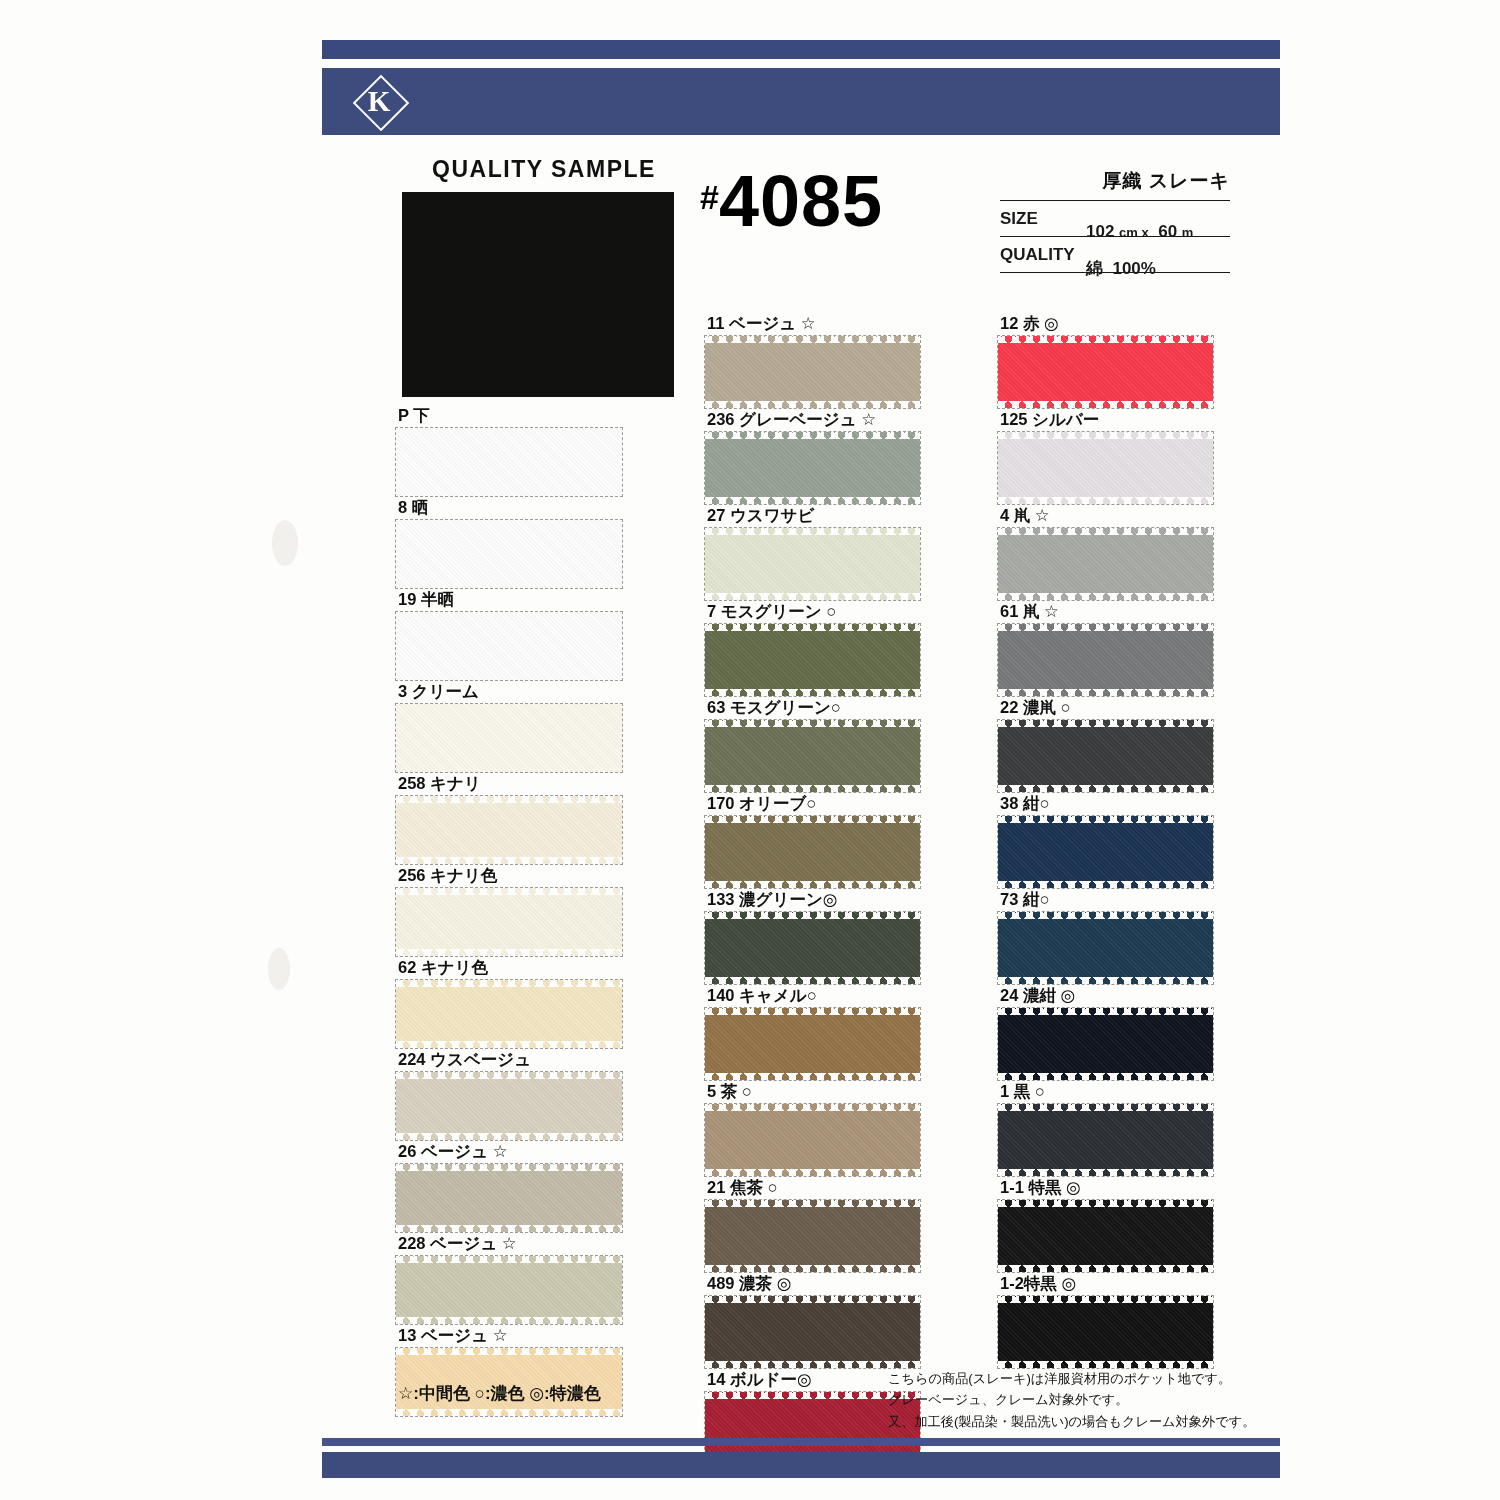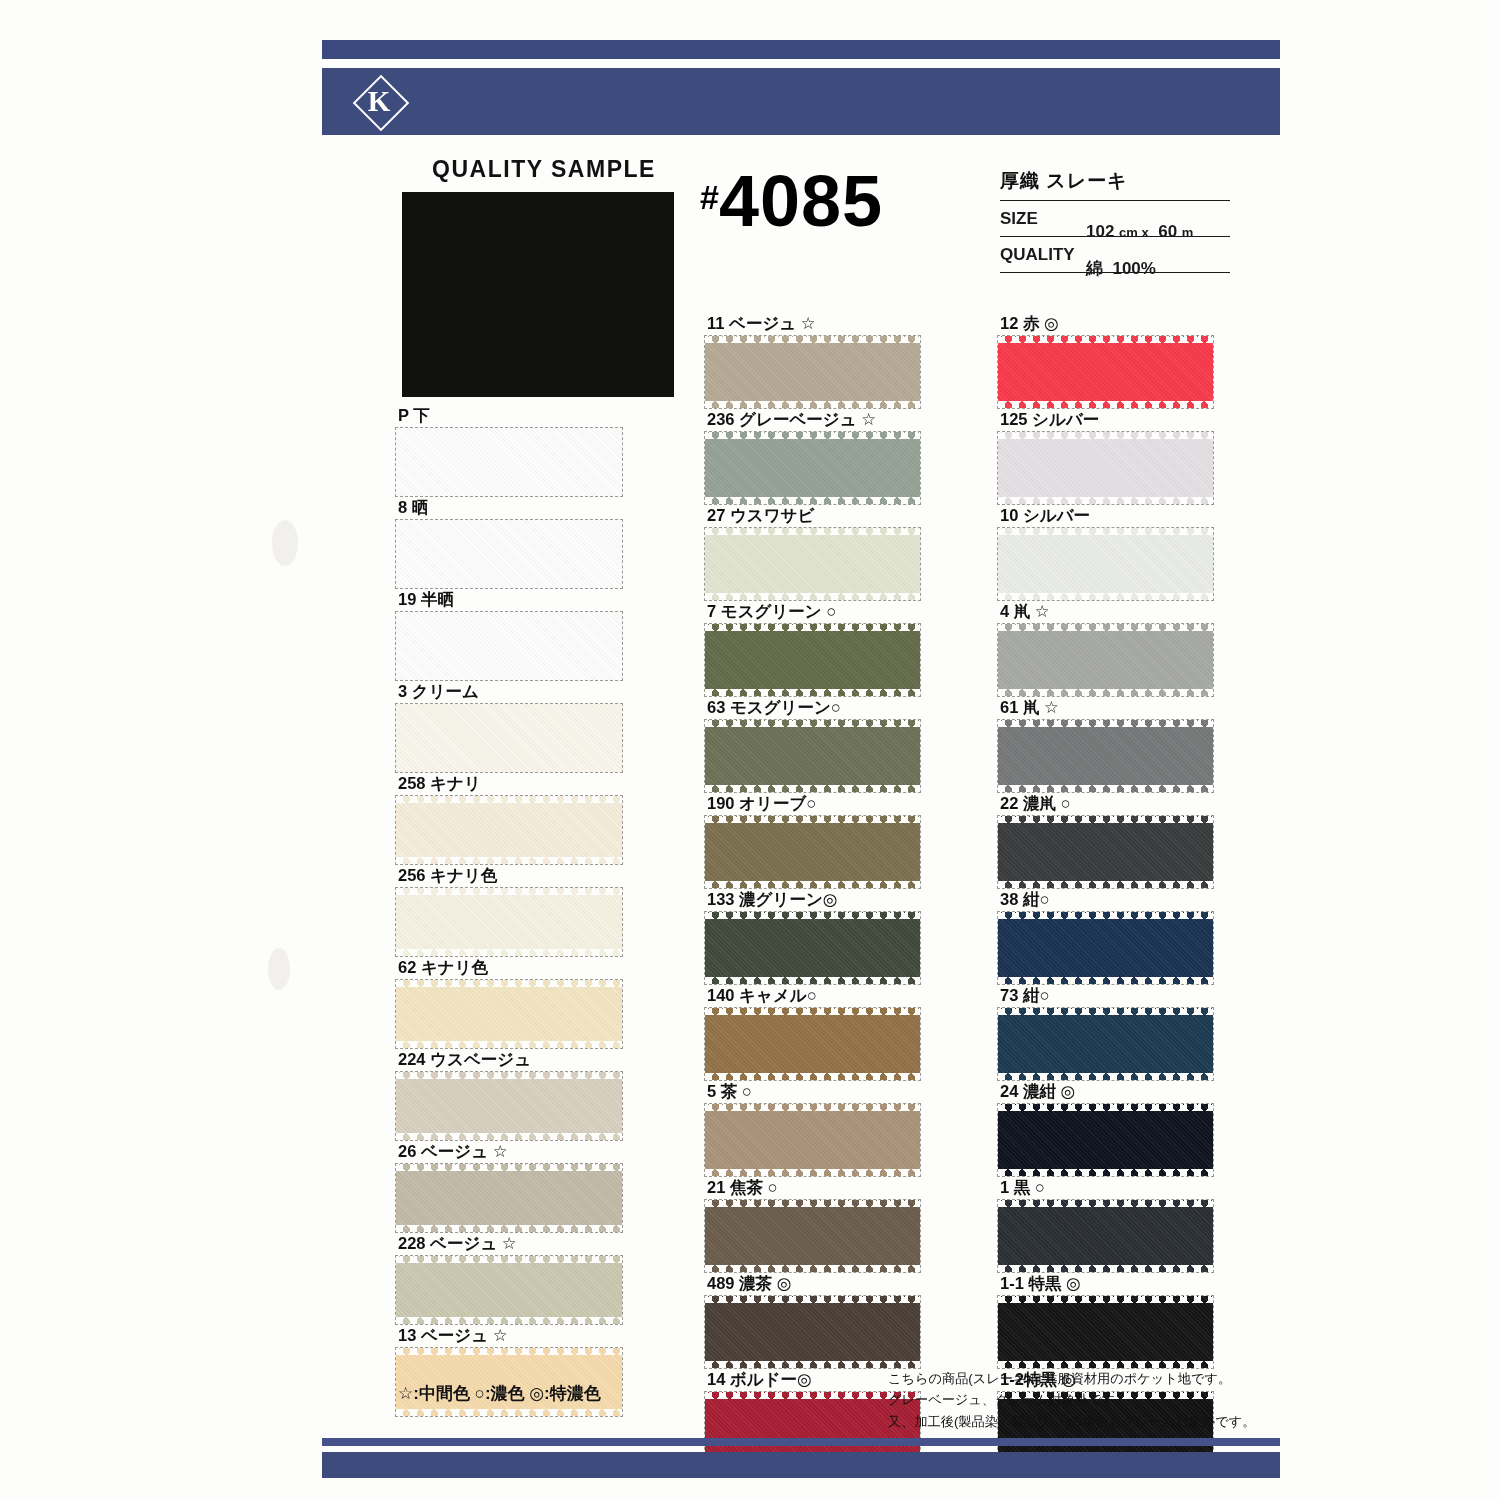--- a/index.html
+++ b/index.html
@@ -57,21 +57,21 @@
     position:absolute;left:700px;top:168px;
     display:flex;align-items:flex-start;color:#000;
   }
   .prodno .hash{font-size:34px;font-weight:700;line-height:1;margin-top:12px;}
   .prodno .num{font-size:72px;font-weight:700;line-height:0.92;letter-spacing:1px;text-align:right;}
 
   .spec{
     position:absolute;left:1000px;top:168px;width:230px;
   }
   .spec .spec-title{
-    text-align:left;font-size:19px;font-weight:700;letter-spacing:1px;
+    text-align:right;font-size:19px;font-weight:700;letter-spacing:1px;
     padding-bottom:6px;color:#111;
   }
   .spec .row{
     border-top:1.6px solid #1a1a1a;
     display:flex;align-items:center;
     height:35px;font-size:17px;font-weight:600;
   }
   .spec .row:last-child{border-bottom:1.6px solid #1a1a1a;}
   .spec .lab{width:86px;}
   .spec .val{flex:1;margin-top:27px;}
@@ -317,21 +317,21 @@
       </div>
       <div class="cell dashed">
         <div class="lbl">63 モスグリーン○</div>
         <div class="sw">
           <div class="fab" style="background: rgb(110, 114, 88);"></div>
           <div class="pink-top"></div>
           <div class="pink-bot"></div>
         </div>
       </div>
       <div class="cell dashed">
-        <div class="lbl">190 オリーブ○</div>
+        <div class="lbl">170 オリーブ○</div>
         <div class="sw">
           <div class="fab" style="background: rgb(125, 113, 80);"></div>
           <div class="pink-top"></div>
           <div class="pink-bot"></div>
         </div>
       </div>
       <div class="cell dashed">
         <div class="lbl">133 濃グリーン◎</div>
         <div class="sw">
           <div class="fab" style="background: rgb(66, 74, 61);"></div>
@@ -386,28 +386,20 @@
         <div class="sw">
           <div class="fab" style="background: rgb(249, 59, 76);"></div>
           <div class="pink-top"></div>
           <div class="pink-bot"></div>
         </div>
       </div>
       <div class="cell dashed">
         <div class="lbl">125 シルバー</div>
         <div class="sw">
           <div class="fab" style="background: rgb(230, 225, 228);"></div>
-          <div class="pink-top"></div>
-          <div class="pink-bot"></div>
-        </div>
-      </div>
-      <div class="cell dashed">
-        <div class="lbl">10 シルバー</div>
-        <div class="sw">
-          <div class="fab" style="background: rgb(236, 238, 234);"></div>
           <div class="pink-top"></div>
           <div class="pink-bot"></div>
         </div>
       </div>
       <div class="cell dashed">
         <div class="lbl">4 鼡 ☆</div>
         <div class="sw">
           <div class="fab" style="background: rgb(168, 170, 166);"></div>
           <div class="pink-top"></div>
           <div class="pink-bot"></div>

